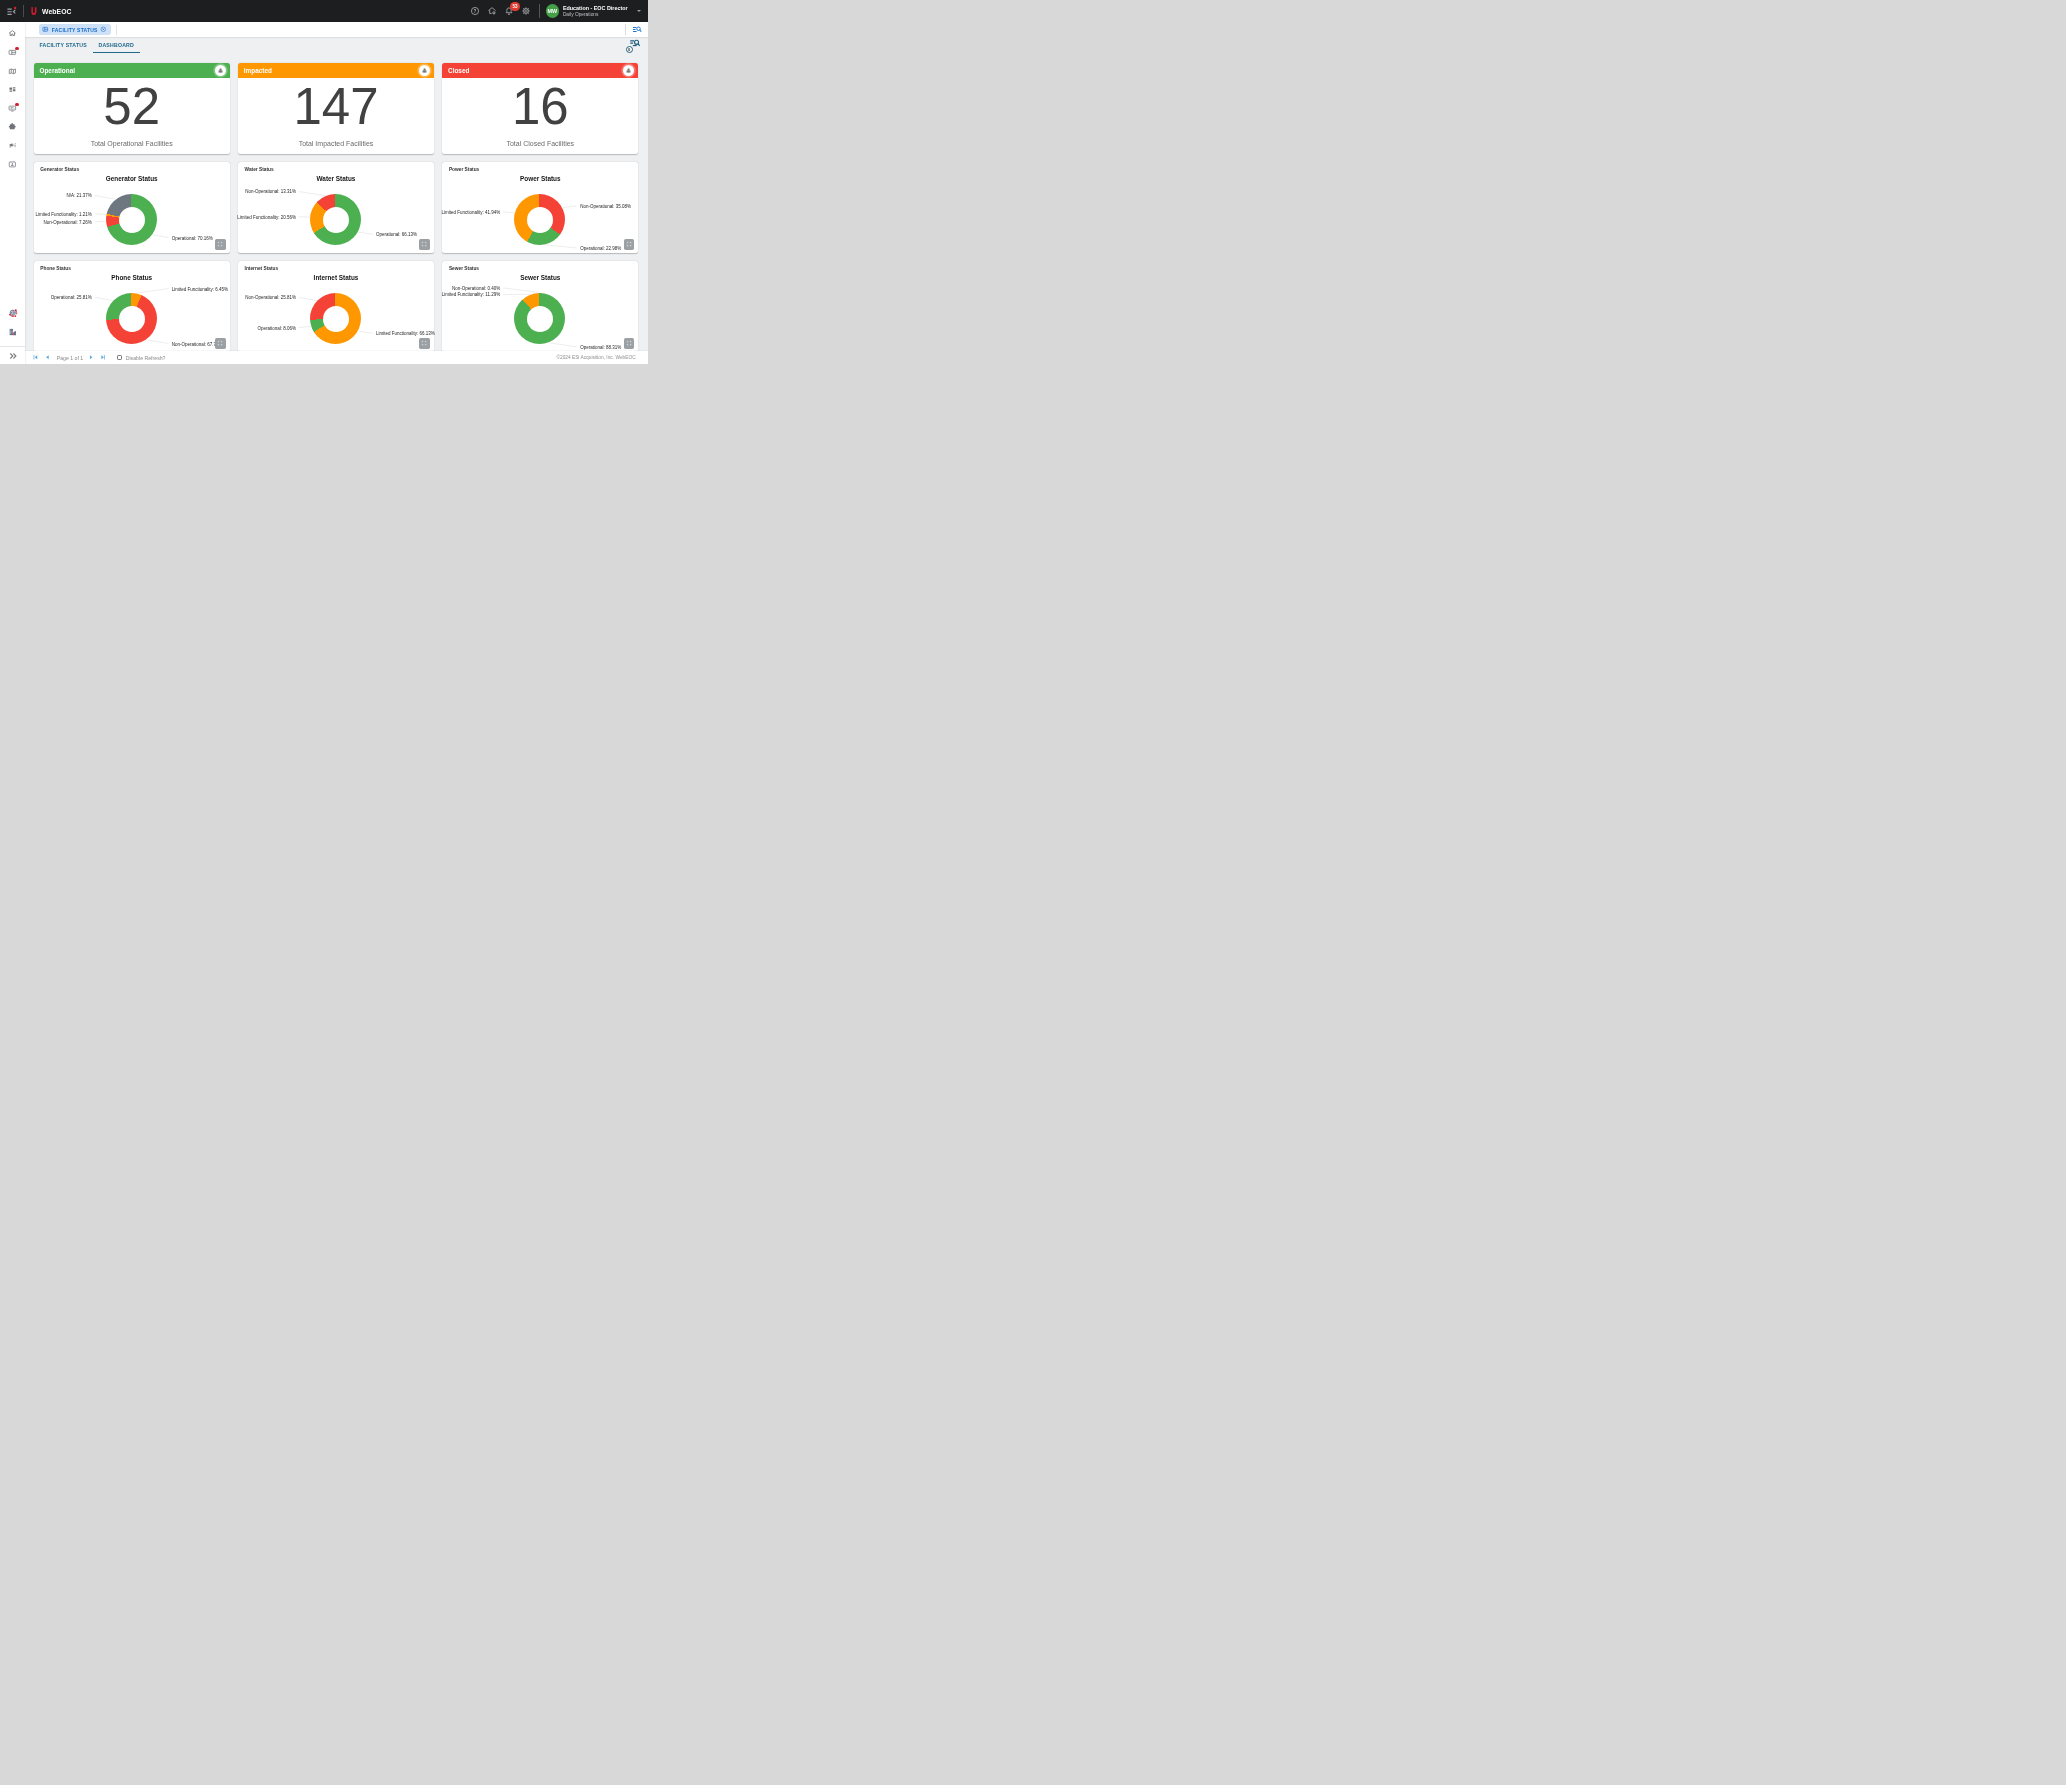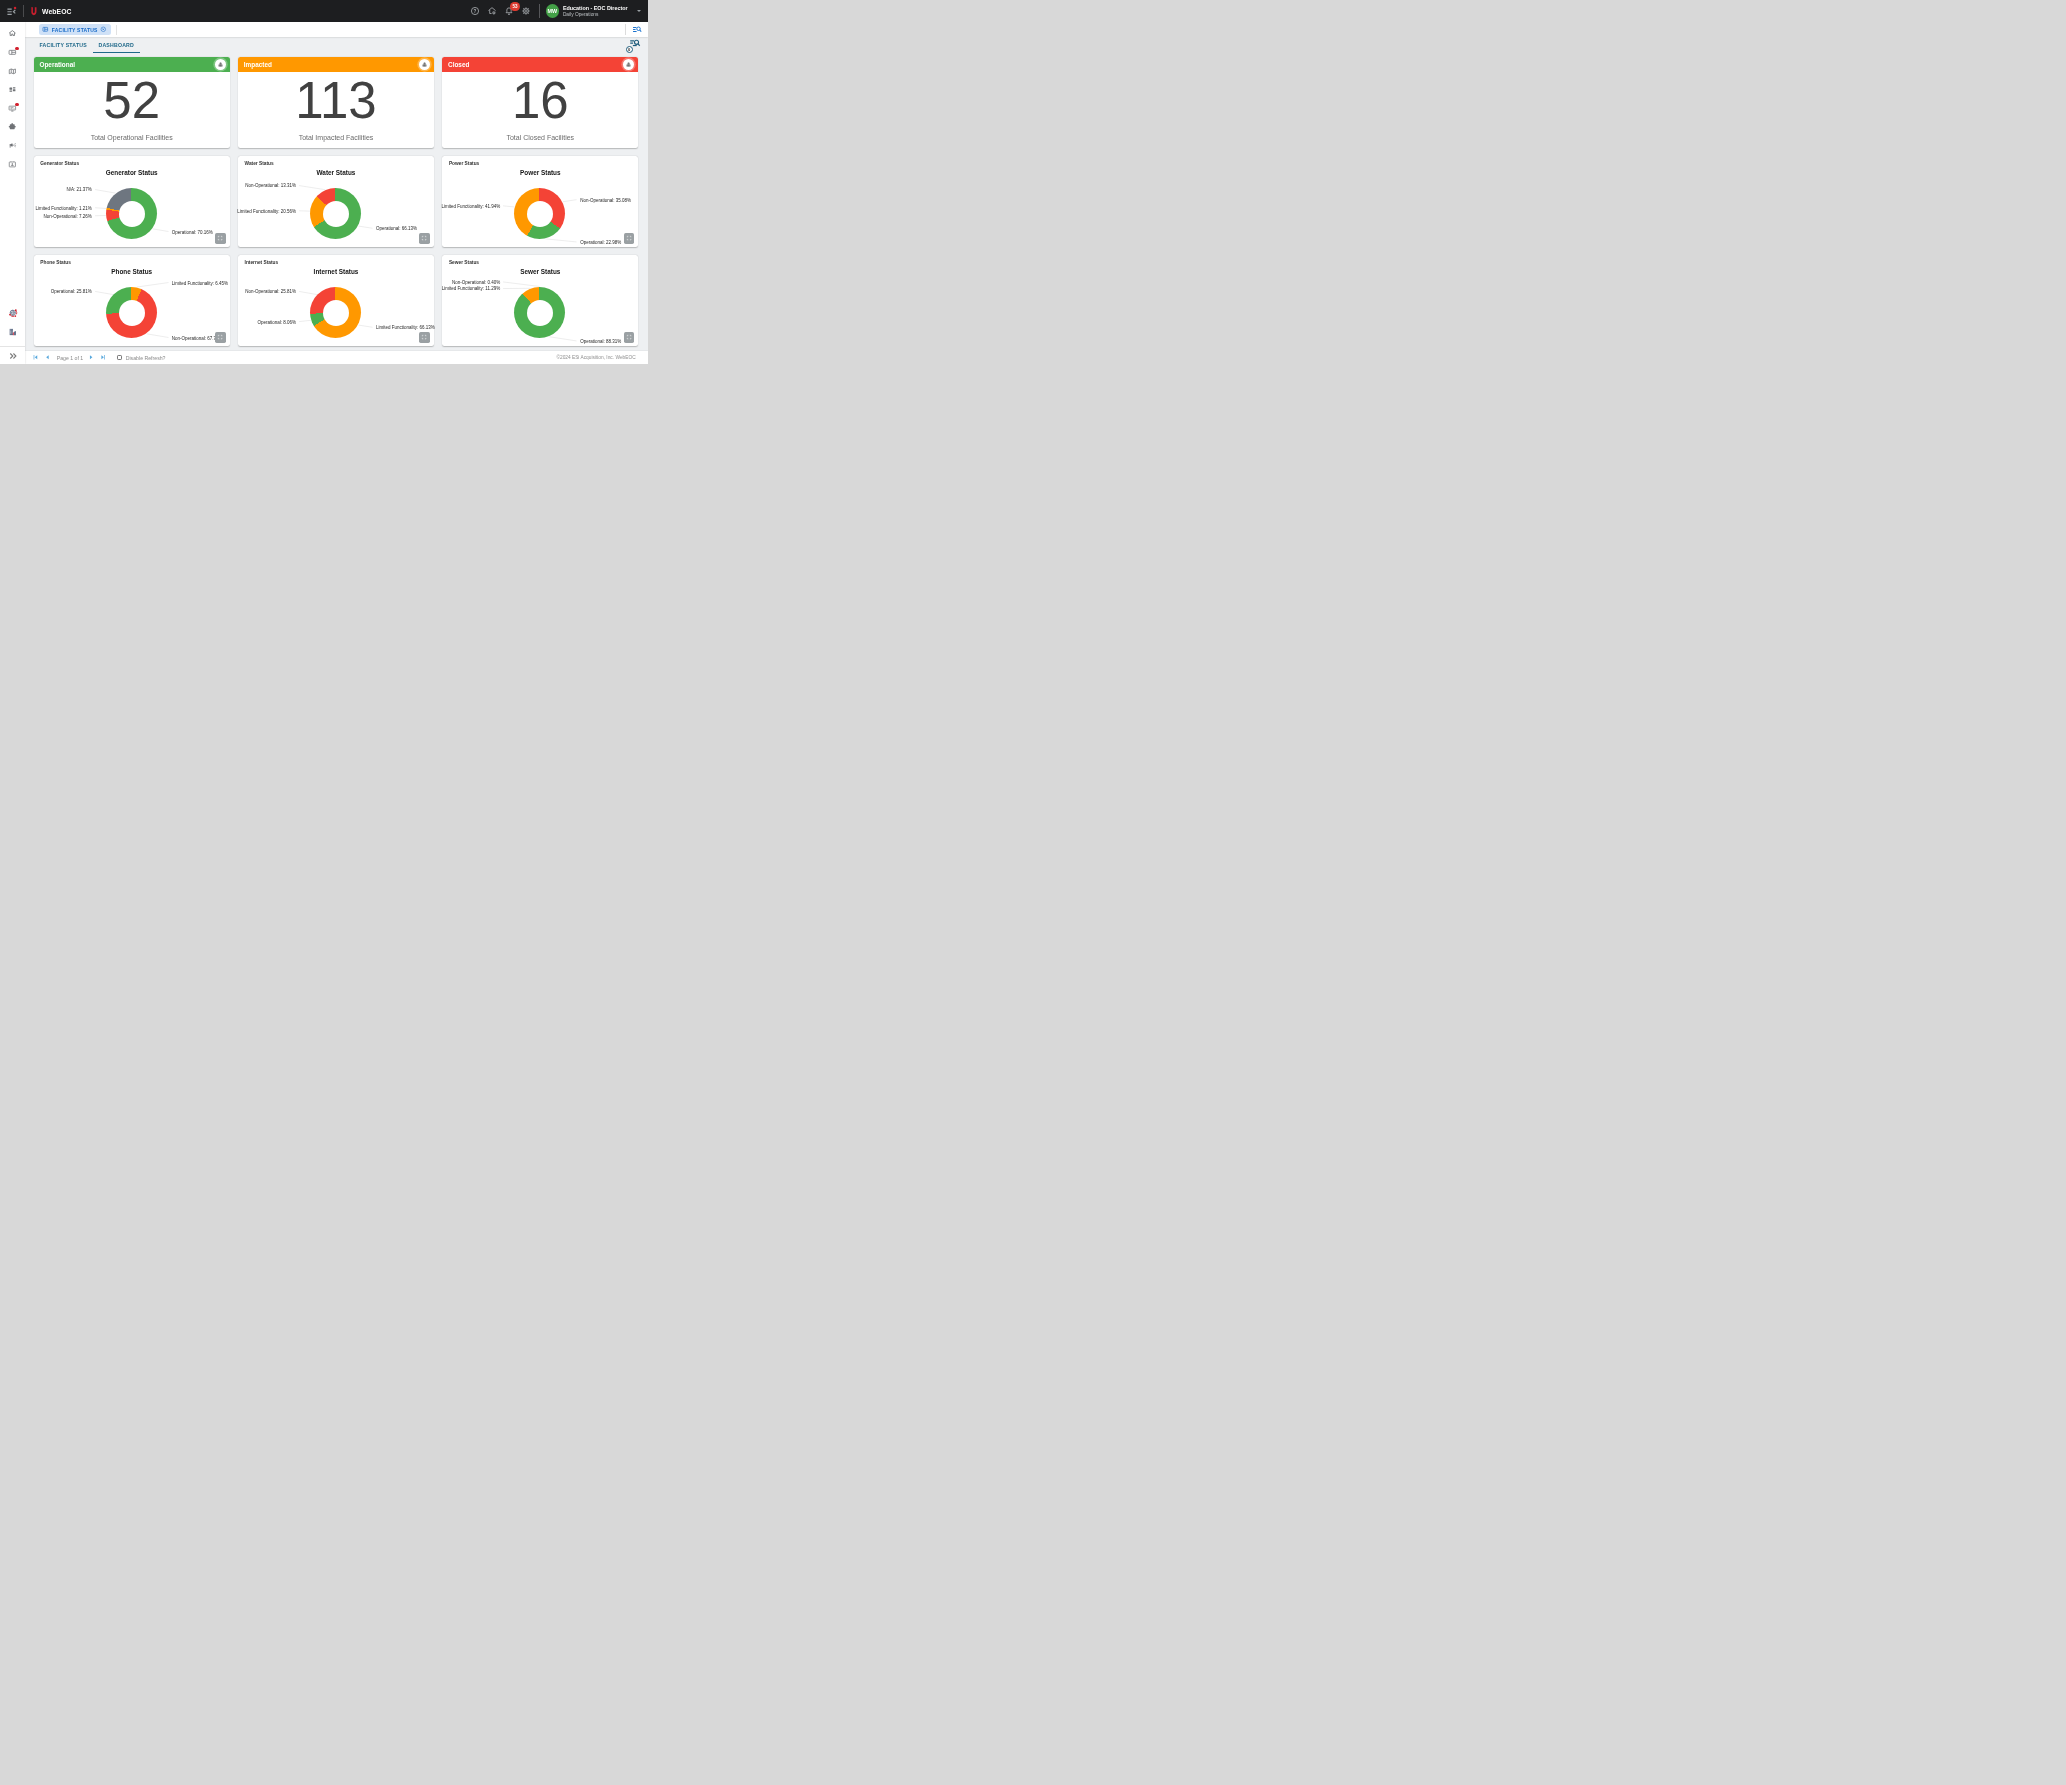--- a/index.html
+++ b/index.html
@@ -64,21 +64,21 @@
   .tabs-row { position:relative; height:16.5px; display:flex; align-items:center; }
   .tab { position:relative; height:100%; display:flex; align-items:center; padding:0 5.8px;
          color:#20698a; font-size:5.2px; font-weight:bold; letter-spacing:0.2px; cursor:pointer; }
   .tab.active::after { content:""; position:absolute; left:0; right:0; bottom:0.8px; height:1.2px; background:#20698a; }
   .filter-fab { position:absolute; right:6.6px; top:1.2px; width:12.4px; height:12.4px; color:#215e7d; cursor:pointer; }
   .filter-fab svg { width:11.6px; height:11.6px; }
   .fab-badge { position:absolute; left:-3.3px; bottom:-2.1px; width:7px; height:7px; border-radius:50%;
                background:#fff; border:0.8px solid #215e7d; color:#222; font-size:4.1px; font-weight:bold;
                display:flex; align-items:center; justify-content:center; }
 
-  .cards-row { display:flex; gap:8.3px; margin-top:3px; }
+  .cards-row { display:flex; gap:8.3px; margin-top:9px; }
   .card { width:196px; height:91px; background:#fff; border-radius:2.5px;
           box-shadow:0 0.4px 1.2px rgba(0,0,0,.24); overflow:hidden; }
   .card-head { height:15.7px; display:flex; align-items:center; padding:0 4.1px 0 5.8px;
                color:#fff; font-size:6.4px; font-weight:bold; }
   .icon-circle { margin-left:auto; width:11px; height:11px; border-radius:50%; background:#fff;
                  display:flex; align-items:center; justify-content:center;
                  box-shadow:0 0 0 1.7px rgba(255,255,255,.28); color:#555; }
   .icon-circle svg { width:7px; height:7px; }
   .card-body { position:relative; height:75px; }
   .big-number { position:absolute; top:3.3px; left:0; right:0; text-align:center;
@@ -346,21 +346,21 @@
                   <rect x="13" y="10" width="1.2" height="1.2"></rect>
                   <rect x="10.2" y="12.5" width="1.2" height="1.2"></rect>
                   <rect x="13" y="12.5" width="1.2" height="1.2"></rect>
                   <rect x="10.2" y="15" width="1.2" height="1.2"></rect>
                   <rect x="13" y="15" width="1.2" height="1.2"></rect>
                 </g>
               </svg>
           </span>
         </div>
         <div class="card-body">
-          <div class="big-number">113</div>
+          <div class="big-number">147</div>
           <div class="card-caption">Total Impacted Facilities</div>
         </div>
       </section>
       <section class="card">
         <div class="card-head" style="background: rgb(244, 67, 54);">
           <span>Closed</span>
           <span class="icon-circle">
             <svg viewBox="0 0 24 24" fill="currentColor">
                 <rect x="9" y="6" width="6.5" height="13"></rect>
                 <rect x="11.6" y="3.5" width="1.2" height="2.5"></rect>

